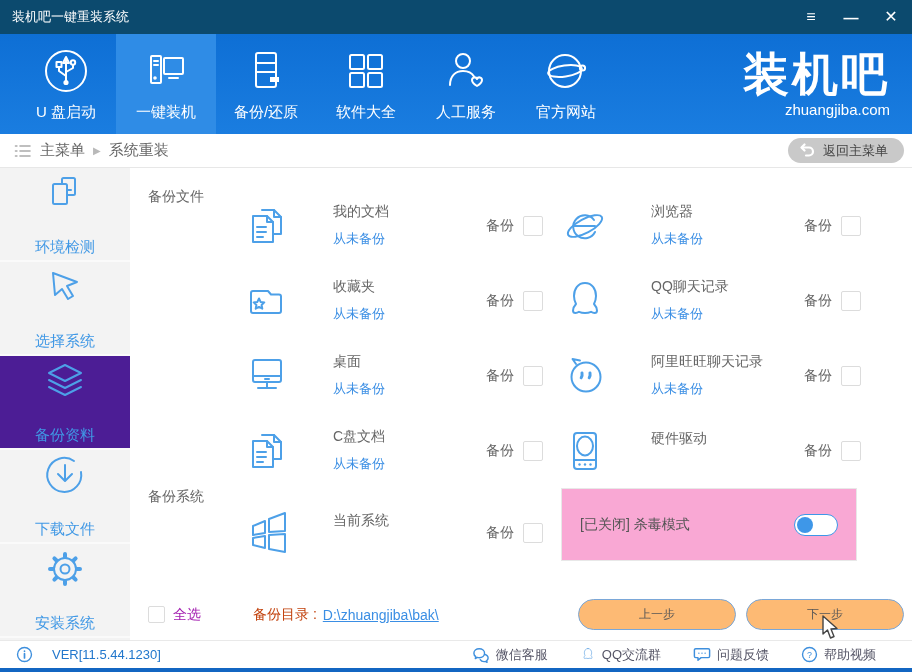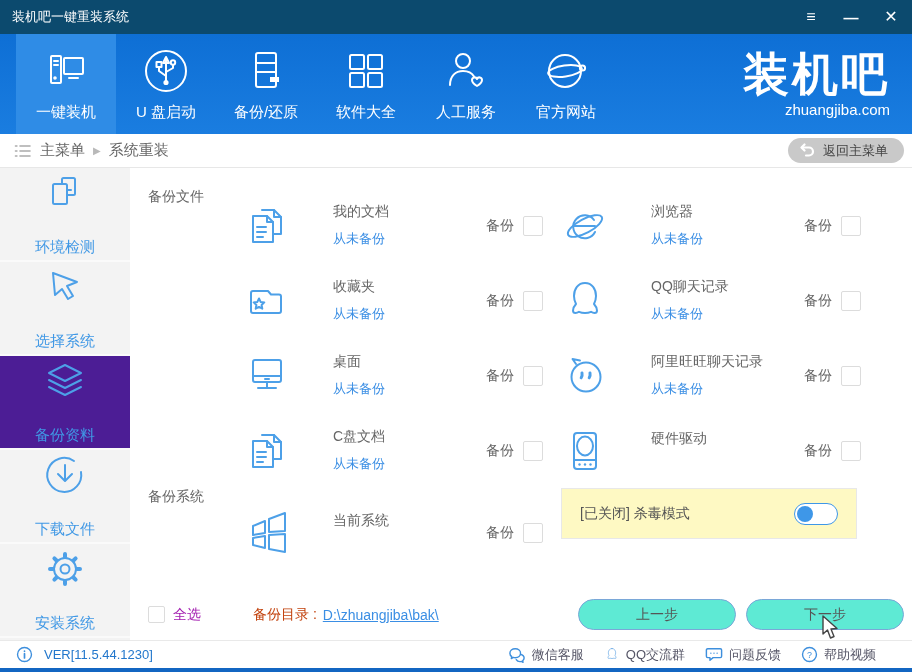--- a/index.html
+++ b/index.html
@@ -43,79 +43,79 @@
   .row-sys { height:90px; }
   .sec-label { width:95px; font-size:14px; color:#666; flex:0 0 auto; }
   .cell { width:300px; display:flex; align-items:center; flex:0 0 auto; margin-right:18px; }
   .cicon { width:48px; height:48px; flex:0 0 auto; }
   .ctext { margin-left:42px; flex:1 1 auto; display:flex; flex-direction:column; gap:9px; }
   .ctitle { font-size:14px; color:#666; }
   .cstatus { font-size:13px; color:#3a8ee4; text-decoration:none; min-height:15px; cursor:pointer; }
   .blabel { font-size:14px; color:#666; margin-right:9px; }
   .checkbox { width:20px; height:20px; border:1px solid #dcdcdc; background:#fff; border-radius:2px; cursor:pointer; flex:0 0 auto; }
 
-  .av-box { width:296px; height:51px; background:#fef9c3; border:1px solid #e8e8e8; display:flex; align-items:center; padding:0 18px; }
+  .av-box { width:296px; height:73px; background:#f9a8d4; border:1px solid #e8e8e8; display:flex; align-items:center; padding:0 18px; }
   .av-label { font-size:14px; color:#555; }
   .toggle { margin-left:auto; width:44px; height:22px; border:1px solid #3e97e8; border-radius:11px; background:#fff; position:relative; cursor:pointer; }
   .toggle .knob { position:absolute; left:2px; top:2px; width:16px; height:16px; border-radius:50%; background:#3e97e8; }
 
   .bottom-row { display:flex; align-items:center; margin-top:21px; padding-right:8px; }
   .checkbox.small { width:17px; height:17px; }
   .sel-label { font-size:14px; color:#a21caf; margin-left:8px; }
   .dir-label { font-size:14px; color:#c2410c; margin-left:52px; }
   .dir-link { font-size:14px; color:#3a8ee4; margin-left:6px; text-decoration:underline; cursor:pointer; }
   .step-btns { margin-left:auto; display:flex; gap:10px; }
-  .step-btn { width:158px; height:31px; border-radius:16px; border:1px solid #7aa7d8; background:#5eead4; color:#555; font-size:14px; cursor:pointer; font-family:inherit; }
+  .step-btn { width:158px; height:31px; border-radius:16px; border:1px solid #7aa7d8; background:#fdba74; color:#555; font-size:12px; cursor:pointer; font-family:inherit; }
 
   
   .footer { height:32px; flex:0 0 auto; background:#fff; border-top:1px solid #e9e9e9; border-bottom:4px solid #1366c2; display:flex; align-items:center; padding:0 36px 0 16px; }
-  .ver { display:flex; align-items:center; gap:11px; color:#2277cc; font-size:13px; }
-  .foot-links { margin-left:auto; display:flex; gap:20px; }
+  .ver { display:flex; align-items:center; gap:19px; color:#2277cc; font-size:13px; }
+  .foot-links { margin-left:auto; display:flex; gap:32px; }
   .foot-link { display:flex; align-items:center; gap:6px; color:#556; font-size:13px; cursor:pointer; }
   .foot-svg { stroke:#3e8fdd; fill:none; stroke-width:1.6; stroke-linecap:round; stroke-linejoin:round; }
 
   .cursor { position:absolute; left:820px; top:615px; pointer-events:none; z-index:50; }
 </style>
 </head>
 <body>
 
 <div class="app">
 
   <div class="titlebar">
     <span class="title">装机吧一键重装系统</span>
     <div class="win-controls">
       <span class="win-btn">≡</span>
       <span class="win-btn min">―</span>
       <span class="win-btn">✕</span>
     </div>
   </div>
 
   <div class="navbar">
-    <div class="nav-item active">
-      <svg class="nav-svg" width="48" height="48" viewBox="0 0 48 48">
-        <rect x="9" y="9" width="10" height="27" rx="1"></rect>
-        <path d="M12 14 h4 M12 18 h4"></path>
-          <circle cx="13" cy="31" r="0.8" fill="#fff"></circle>
-        <rect x="22" y="11" width="19" height="16" rx="1"></rect>
-        <path d="M27 31 h9"></path>
-      </svg>
-      <span class="nav-label">一键装机</span>
-    </div>
     <div class="nav-item">
       <svg class="nav-svg" width="48" height="48" viewBox="0 0 48 48">
         <circle cx="24" cy="24" r="20"></circle>
         <path d="M24 35 V13"></path>
           <path d="M21 16 L24 10 L27 16 Z"></path>
         <path d="M24 29 L17 24 V20"></path>
           <rect x="14.5" y="15" width="5" height="5"></rect>
         <path d="M24 25 L31 21 V18"></path>
           <circle cx="31" cy="15.5" r="2.2"></circle>
         <circle cx="24" cy="35.5" r="1.6" fill="#fff"></circle>
       </svg>
       <span class="nav-label">U 盘启动</span>
+    </div>
+    <div class="nav-item active">
+      <svg class="nav-svg" width="48" height="48" viewBox="0 0 48 48">
+        <rect x="9" y="9" width="10" height="27" rx="1"></rect>
+        <path d="M12 14 h4 M12 18 h4"></path>
+          <circle cx="13" cy="31" r="0.8" fill="#fff"></circle>
+        <rect x="22" y="11" width="19" height="16" rx="1"></rect>
+        <path d="M27 31 h9"></path>
+      </svg>
+      <span class="nav-label">一键装机</span>
     </div>
     <div class="nav-item">
       <svg class="nav-svg" width="48" height="48" viewBox="0 0 48 48">
         <rect x="14" y="6" width="20" height="34" rx="2"></rect>
         <path d="M14 16 h20 M14 25 h20"></path>
         <rect x="28" y="30" width="9" height="5" fill="#fff" stroke="none"></rect>
       </svg>
       <span class="nav-label">备份/还原</span>
     </div>
     <div class="nav-item">

